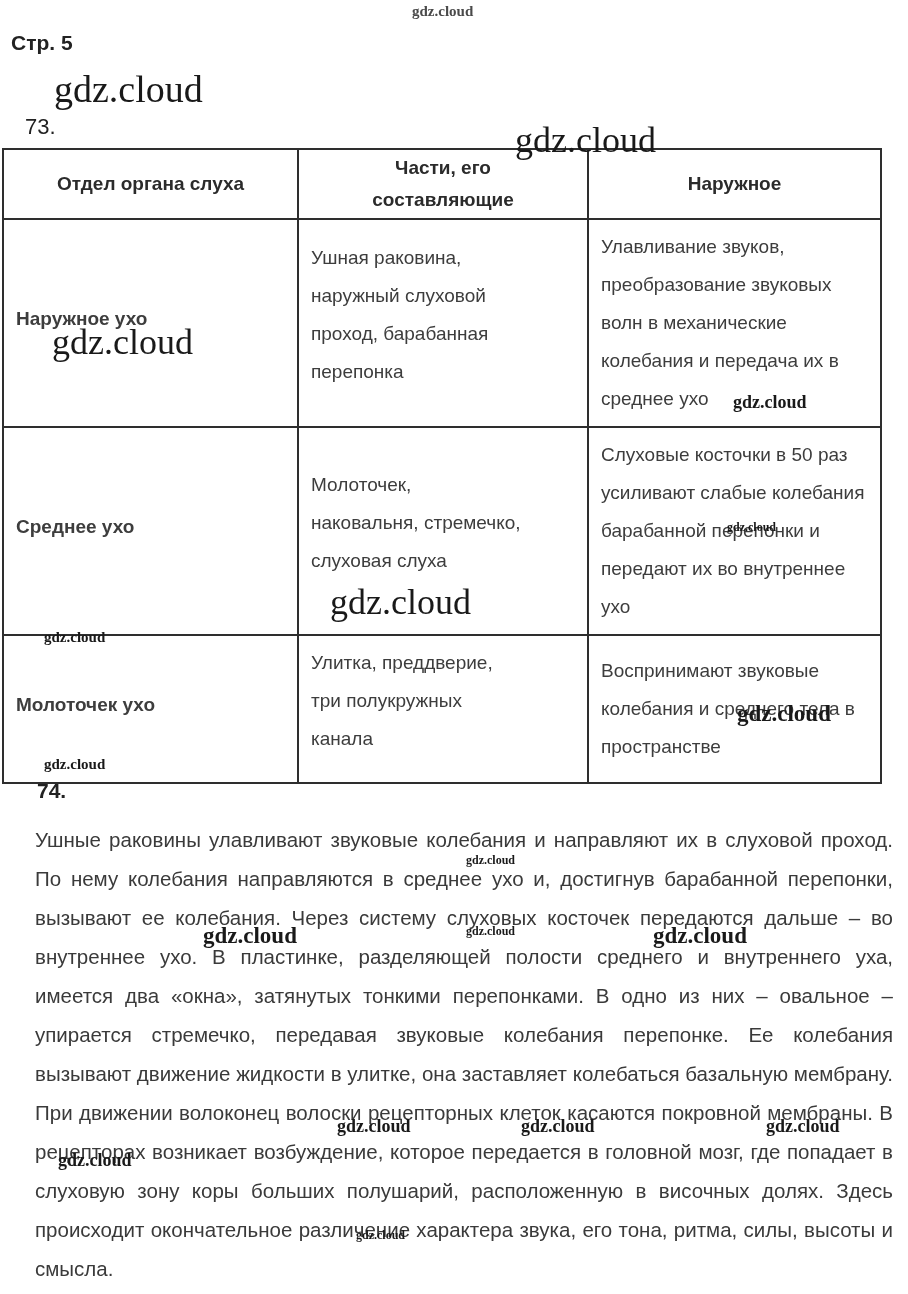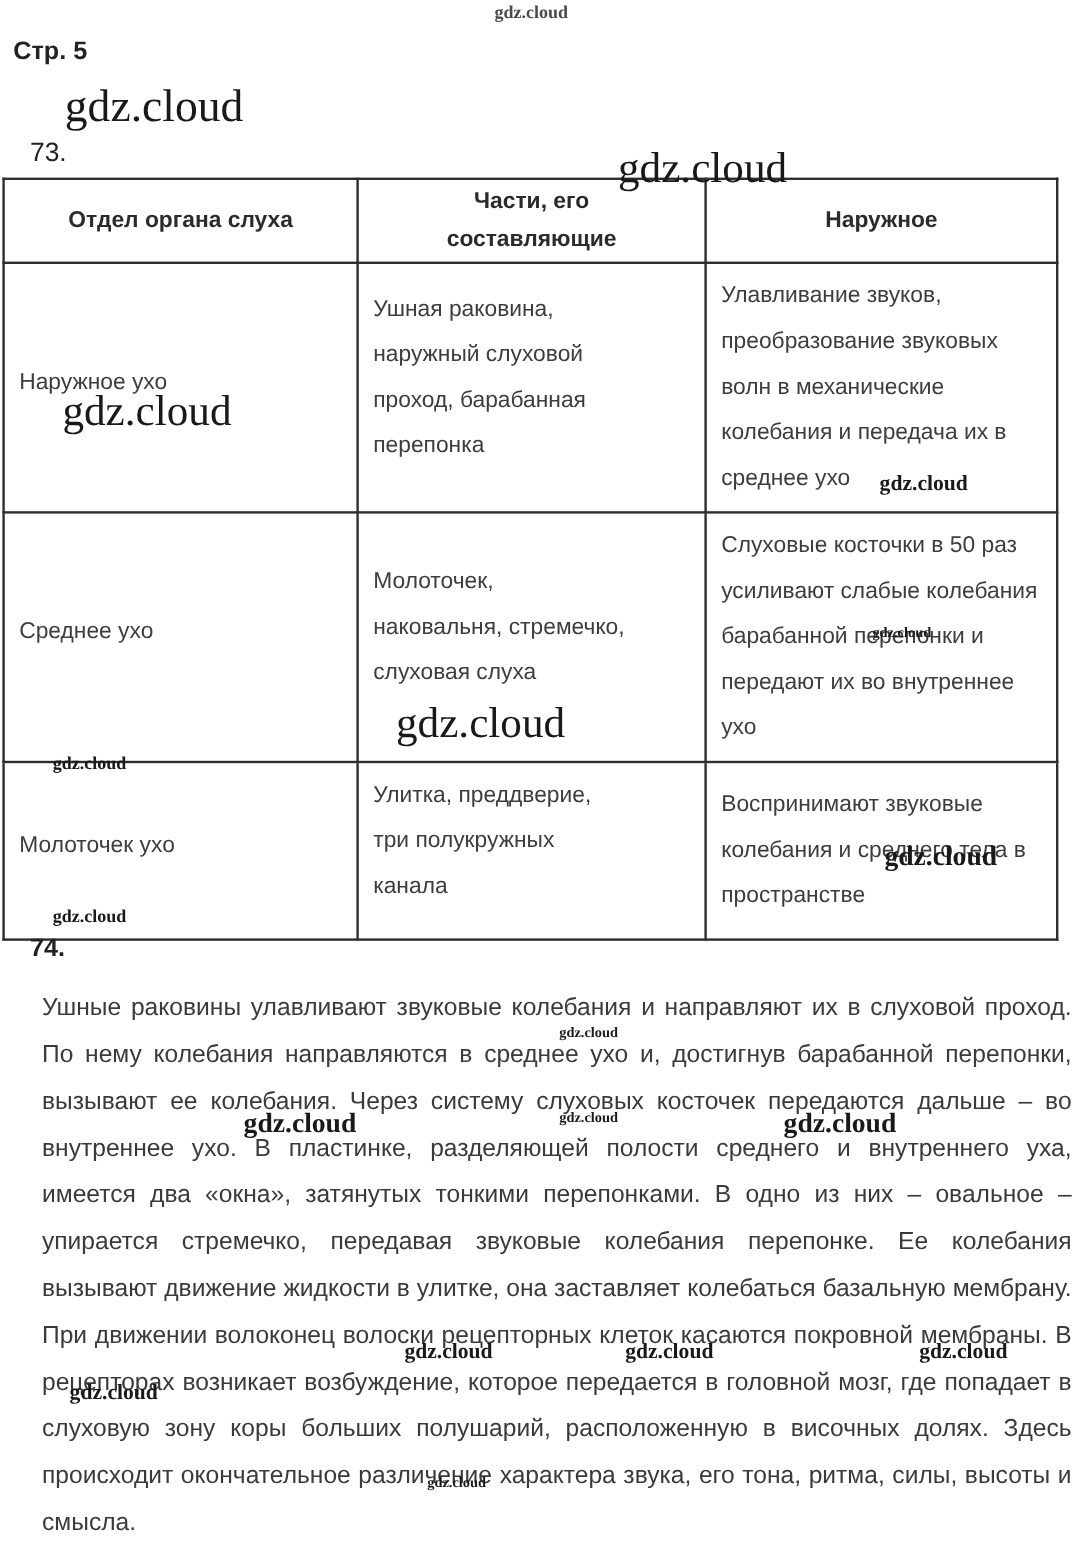--- a/index.html
+++ b/index.html
@@ -15,21 +15,21 @@
 
   .page-header {
     position: absolute; left: 11px; top: 31px;
     font-size: 21px; font-weight: 700; color: #222;
   }
   .task73-label {
     position: absolute; left: 25px; top: 85px;
     font-size: 22px; font-weight: 500; color: #222; margin-top: 29px;
   }
   .task74-label {
-    position: absolute; left: 25px; top: 779px;
+    position: absolute; left: 37px; top: 779px;
     font-size: 21px; font-weight: 700; color: #222;
   }
 
   table.ear-table {
     position: absolute; left: 2px; top: 148px;
     width: 878px;
     border-collapse: collapse;
     table-layout: fixed;
   }
   .ear-table th, .ear-table td {
@@ -42,21 +42,21 @@
     font-weight: 700;
     color: #2b2b2b;
     text-align: center;
     line-height: 32px;
   }
   .ear-table col.c1 { width: 295px; }
   .ear-table col.c2 { width: 290px; }
   .ear-table col.c3 { width: 293px; }
   .ear-table th.col2 .hdr-span { display: inline-block; max-width: 175px; }
   .ear-table td { line-height: 38px; color: #3d3d3d; }
-  .ear-table td.col1 { padding: 8px 10px 16px 12px; }
+  .ear-table td.col1 { padding: 8px 10px 16px 12px; font-weight: bold; }
   .ear-table td.col2 { padding: 8px 65px 24px 12px; }
   .ear-table td.col3 { padding: 8px 8px 8px 12px; }
   .ear-table tr.row1 { height: 190px; }
   .ear-table tr.row2 { height: 190px; }
   .ear-table tr.row3 { height: 120px; }
 
   .answer-paragraph {
     position: absolute; left: 35px; top: 820px;
     width: 858px;
     font-size: 20.5px;

